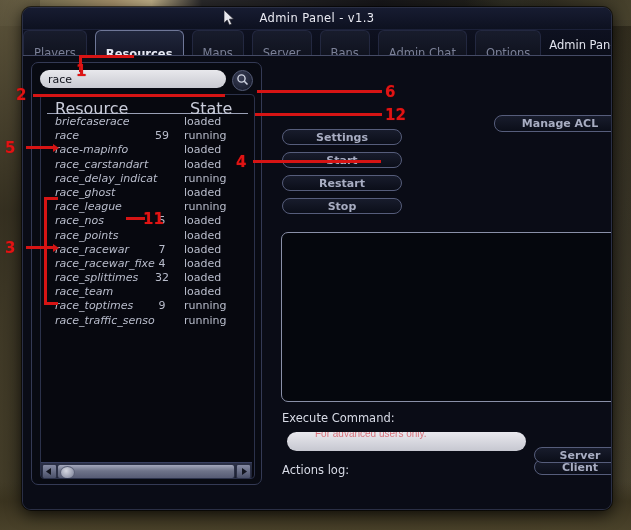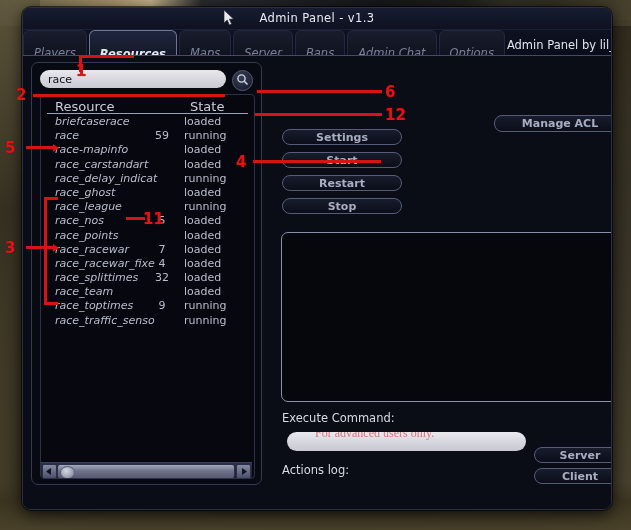--- a/index.html
+++ b/index.html
@@ -80,31 +80,30 @@
     background: linear-gradient(180deg,#0e1120 0%, #0a0d19 100%);
     display: flex;
     align-items: flex-end;
     padding-left: 0px;
   }
   .tab {
     position: relative;
     height: 21px;
     line-height: 21px;
     padding: 12px 10px;
-    margin-right: 2px;
+    margin-right: 8px;
     color: #7b8097;
     font-size: 11.5px;
     background: linear-gradient(180deg,#181c2c 0%, #10131f 100%);
     border: 1px solid #232840;
     border-bottom: none;
     border-radius: 6px 6px 0 0;
     white-space: nowrap;
     cursor: pointer;
     box-sizing: border-box;
-    font-style: italic;
   }
   .tab.active {
     color: #e6e8f2;
     background: linear-gradient(180deg,#20263c 0%, #141829 100%);
     border-color: #6f7798;
     height: 23px;
     line-height: 22px;
     font-weight: bold;
   }
   #branding {
@@ -168,21 +167,21 @@
     width: 213px; height: 383px;
     background: #07080f;
     border: 1px solid #2b314a;
     border-radius: 4px;
     overflow: hidden;
   }
   #list-header {
     position: relative;
     height: 15px;
     color: #c9ccda;
-    font-size: 13px;
+    font-size: 16px;
     border-bottom: 1px solid #9aa0b6;
     margin: 3px 6px 0 6px;
   }
   .col-resource { position: absolute; left: 8px; top: 1px; }
   .col-state { position: absolute; left: 132px; top: 1px; margin-left: 11px; }
 
   #list-rows { position: relative; margin-top: 1px; }
   .list-row {
     position: relative;
     height: 14.2px;
@@ -269,26 +268,26 @@
   }
   #exec-input {
     position: absolute;
     left: 264px; top: 376px;
     width: 239px; height: 19px;
     box-sizing: border-box;
     border: none;
     border-radius: 10px;
     background: linear-gradient(180deg,#e9e9ee 0%, #c6c7d0 100%);
     color: #d8737c;
-    font-size: 12px;
-    font-family: Liberation Serif, serif;
+    font-size: 10px;
+    font-family: Liberation Sans, sans-serif;
     padding: 0 8px 16px 28px;
     outline: none;
   }
-  #btn-client { left: 511px; top: 386px; width: 92px; margin-top: 26px; }
+  #btn-client { left: 511px; top: 377px; width: 92px; margin-top: 26px; }
   #btn-server { left: 511px; top: 391px; width: 92px; }
 
   #actions-log-label {
     position: absolute;
     left: 259px; top: 407px;
     color: #d8dbe6; font-size: 11.5px;
   }
 
   
   .ann { position: absolute; pointer-events: none; z-index: 30; }

